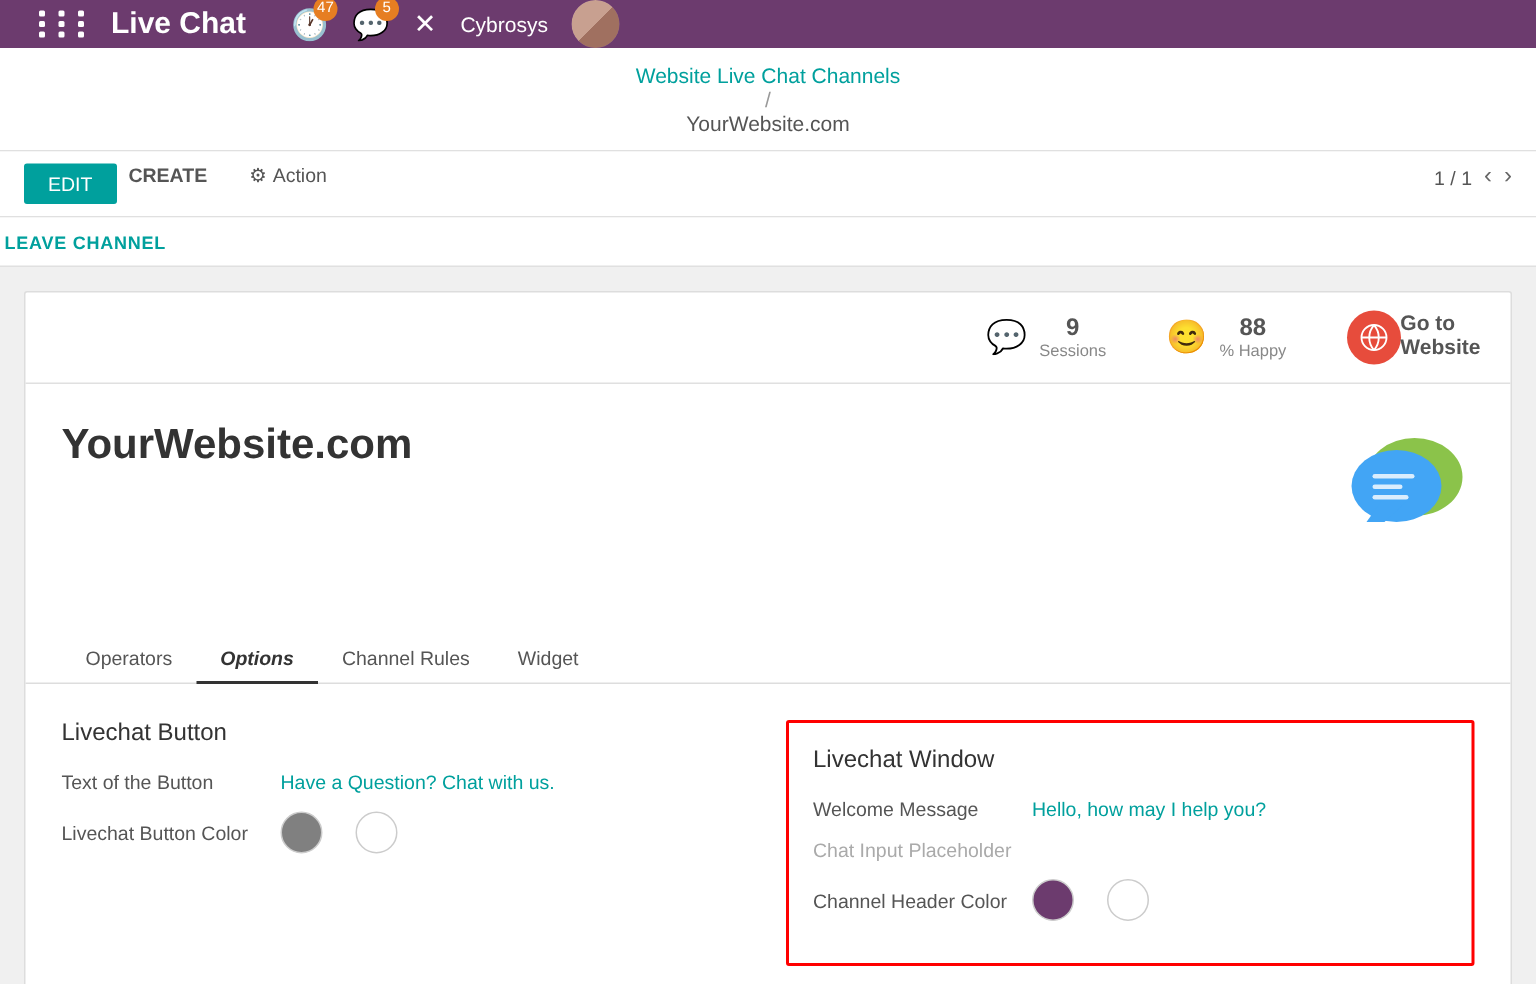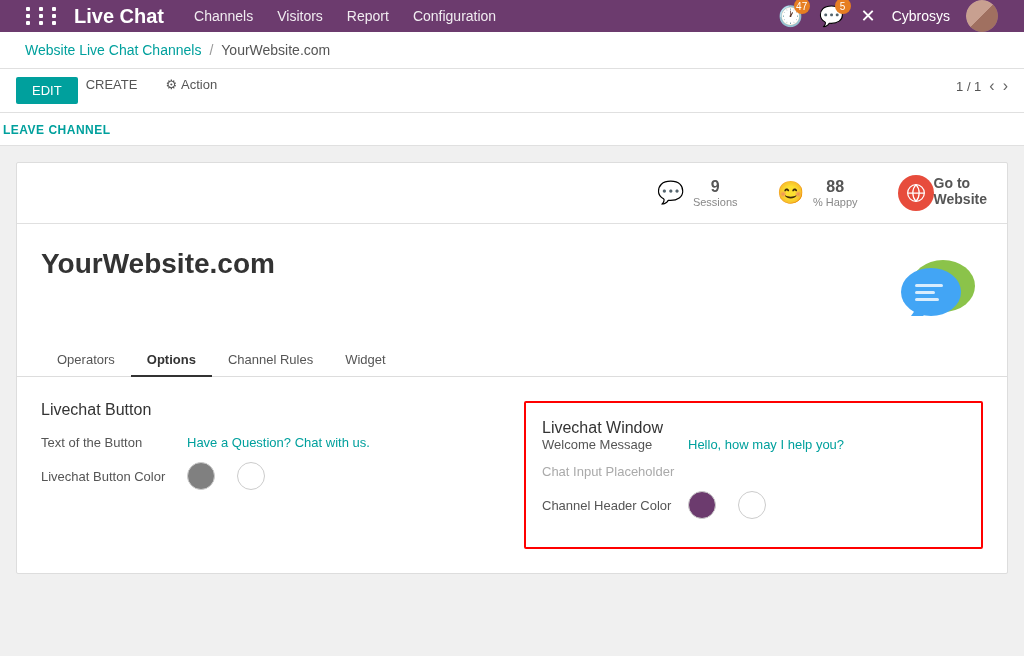--- a/index.html
+++ b/index.html
@@ -78,24 +78,25 @@
     .avatar-img {
       width: 100%;
       height: 100%;
       background: linear-gradient(135deg, #c8a090 50%, #a07060 50%);
       border-radius: 50%;
     }
 
     
     .breadcrumb-bar {
       background: white;
-      padding: 10px 25px;
+      padding: 10px 15px;
       display: flex;
       align-items: center;
       border-bottom: 1px solid #e0e0e0;
+      flex-direction: column;
     }
     .breadcrumb-link {
       color: #00a09d;
       cursor: pointer;
       font-size: 14px;
     }
     .breadcrumb-sep { color: #999; margin: 0 8px; }
     .breadcrumb-current { color: #555; font-size: 14px; }
 
     
@@ -115,21 +116,21 @@
       cursor: pointer;
       font-size: 13px;
       border-radius: 2px;
     }
     .btn-create {
       background: none;
       border: none;
       color: #555;
       cursor: pointer;
       font-size: 13px;
-      font-weight: normal;
+      font-weight: bold;
     }
     .btn-action {
       display: flex;
       align-items: center;
       gap: 4px;
       color: #555;
       cursor: pointer;
       font-size: 13px;
       margin-left: 20px;
     }
@@ -224,33 +225,35 @@
       font-size: 28px;
       font-weight: bold;
       color: #333;
     }
 
     
     .tabs {
       display: flex;
       border-bottom: 1px solid #ddd;
       padding: 0 24px;
+      margin-top: 47px;
     }
     .tab {
       padding: 8px 16px;
       cursor: pointer;
       font-size: 13px;
       color: #555;
       border-bottom: 2px solid transparent;
       margin-bottom: -1px;
     }
     .tab.active {
       color: #333;
       border-bottom: 2px solid #333;
       font-weight: bold;
+      font-style: italic;
     }
 
     
     .form-content {
       padding: 24px;
       display: flex;
       gap: 60px;
     }
     .form-section {
       flex: 1;
@@ -297,20 +300,21 @@
     
     .livechat-window-section {
       flex: 1;
       border: 2px solid red;
       padding: 16px;
       border-radius: 2px;
     }
     .livechat-window-title {
       font-size: 16px;
       color: #333;
+      margin-bottom: 16px;
     }
     .placeholder-label {
       color: #aaa;
       font-size: 13px;
       min-width: 140px;
     }
 
     
     .chat-bubbles {
       position: relative;
@@ -327,26 +331,20 @@
       <div class="grid-dot"></div>
       <div class="grid-dot"></div>
     <div class="grid-dot"></div>
       <div class="grid-dot"></div>
       <div class="grid-dot"></div>
     <div class="grid-dot"></div>
       <div class="grid-dot"></div>
       <div class="grid-dot"></div>
   </div>
   <span class="top-nav-title">Live Chat</span>
-  <div class="top-nav-menu">
-    <span class="top-nav-menu-item">Channels</span>
-    <span class="top-nav-menu-item">Visitors</span>
-    <span class="top-nav-menu-item">Report</span>
-    <span class="top-nav-menu-item">Configuration</span>
-  </div>
   <div class="top-nav-right">
     <div class="nav-icon-badge">
       <span style="font-size:20px;">🕐</span>
       <span class="badge">47</span>
     </div>
     <div class="nav-icon-badge">
       <span style="font-size:20px;">💬</span>
       <span class="badge">5</span>
     </div>
     <span style="font-size:18px; color:white; cursor:pointer;">✕</span>

